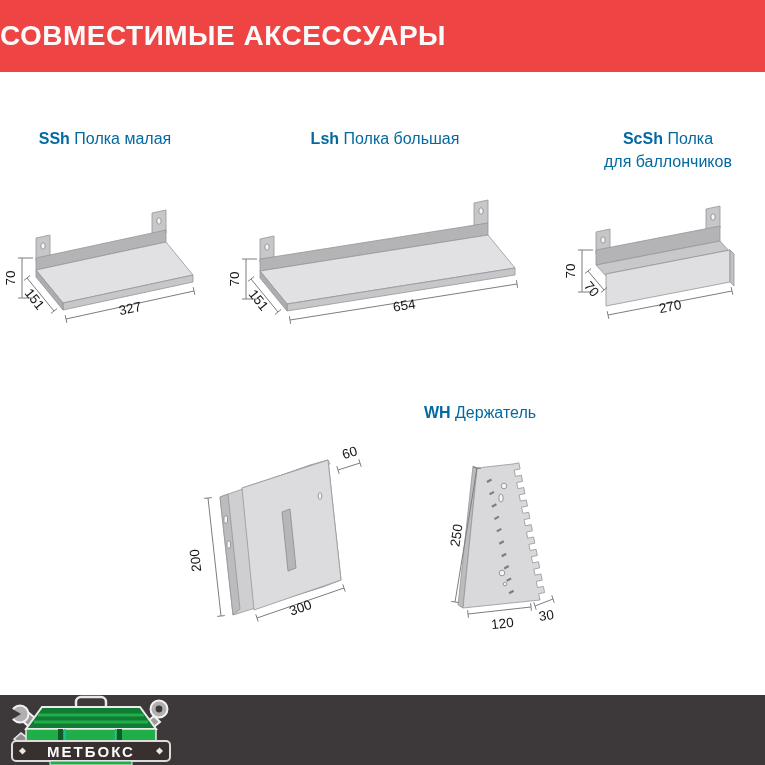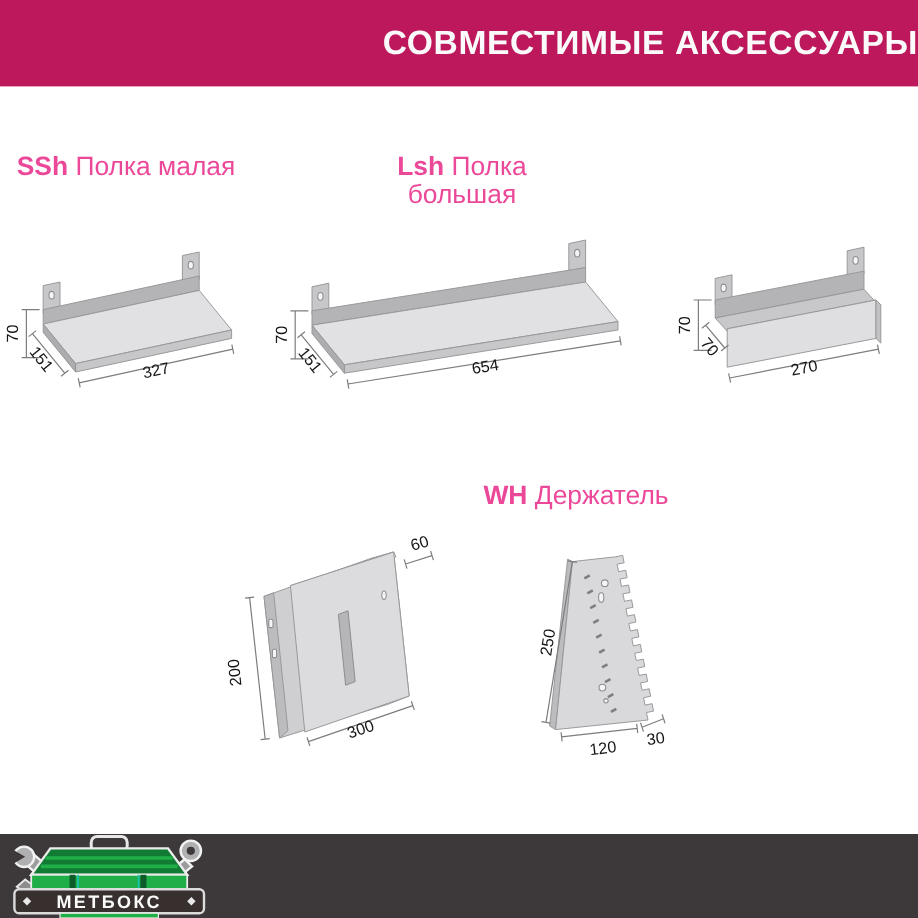--- a/index.html
+++ b/index.html
@@ -2,33 +2,33 @@
 <html><head>
 <meta charset="utf-8">
 <style>
   * { margin:0; padding:0; box-sizing:border-box; }
   html,body { width:765px; height:765px; }
   body { font-family:"Liberation Sans", sans-serif; background:#ffffff; }
   .page { position:relative; width:765px; height:765px; overflow:hidden; background:#ffffff; }
 
   .topbar {
     position:absolute; left:0; top:0; width:765px; height:72px;
-    background:#be185d; display:flex; align-items:center; justify-content:flex-end;
+    background:#ef4444; display:flex; align-items:center; justify-content:flex-start;
   }
   .topbar h1 {
     color:#fafafa; font-size:28px; font-weight:700; letter-spacing:0.5px;
   }
 
   .bottombar {
     position:absolute; left:0; top:695px; width:765px; height:70px;
     background:#3d3839;
   }
 
   .product-title {
-    position:absolute; font-size:22px; color:#ec4899;
+    position:absolute; font-size:16px; color:#0369a1;
     text-align:center; line-height:23px;
   }
   .product-title b { font-weight:700; }
 
   svg.drawing, svg.logo { position:absolute; overflow:visible; }
 
   .metal { stroke:#96969a; stroke-width:0.8; stroke-linejoin:round; }
   .hole  { fill:#f5f5f7; stroke:#8e8e90; stroke-width:0.9; }
   .dim-line { stroke:#7d7d7f; stroke-width:1; fill:none; }
   .dim-text { font-size:13.5px; fill:#161616; }
@@ -43,20 +43,24 @@
   </div>
 
   <div class="product-title" style="left:10px; top:127px; width:190px">
     <div><b>SSh</b> <span>Полка малая</span></div>
   </div>
 
   <div class="product-title" style="left:285px; top:127px; width:200px">
     <div><b>Lsh</b> <span>Полка большая</span></div>
   </div>
 
+  <div class="product-title" style="left:570px; top:127px; width:196px">
+    <div><b>ScSh</b> <span>Полка</span></div>
+    <div>для баллончиков</div>
+  </div>
 
 
   <div class="product-title" style="left:380px; top:401px; width:200px">
     <div><b>WH</b> <span>Держатель</span></div>
   </div>
 
   <svg class="drawing" style="left:6px; top:196px; width:195px; height:132px" viewBox="0 0 195 132">
     <g class="metal">
       <polygon points="30,42 44,39 44,62 30,65" fill="#c7c7c9"></polygon>
       <polygon points="146,17 160,14 160,37 146,40" fill="#c7c7c9"></polygon>

